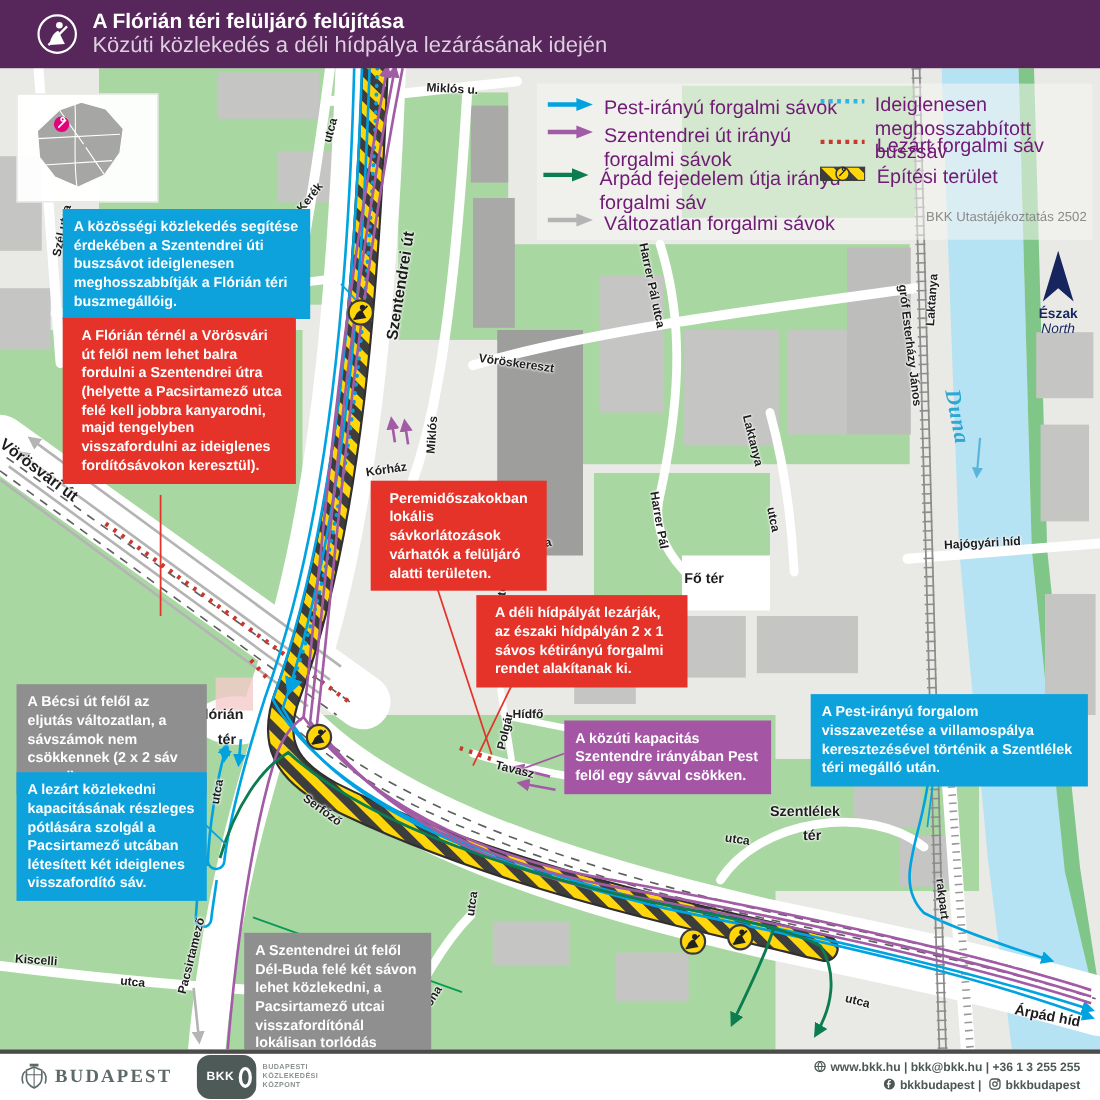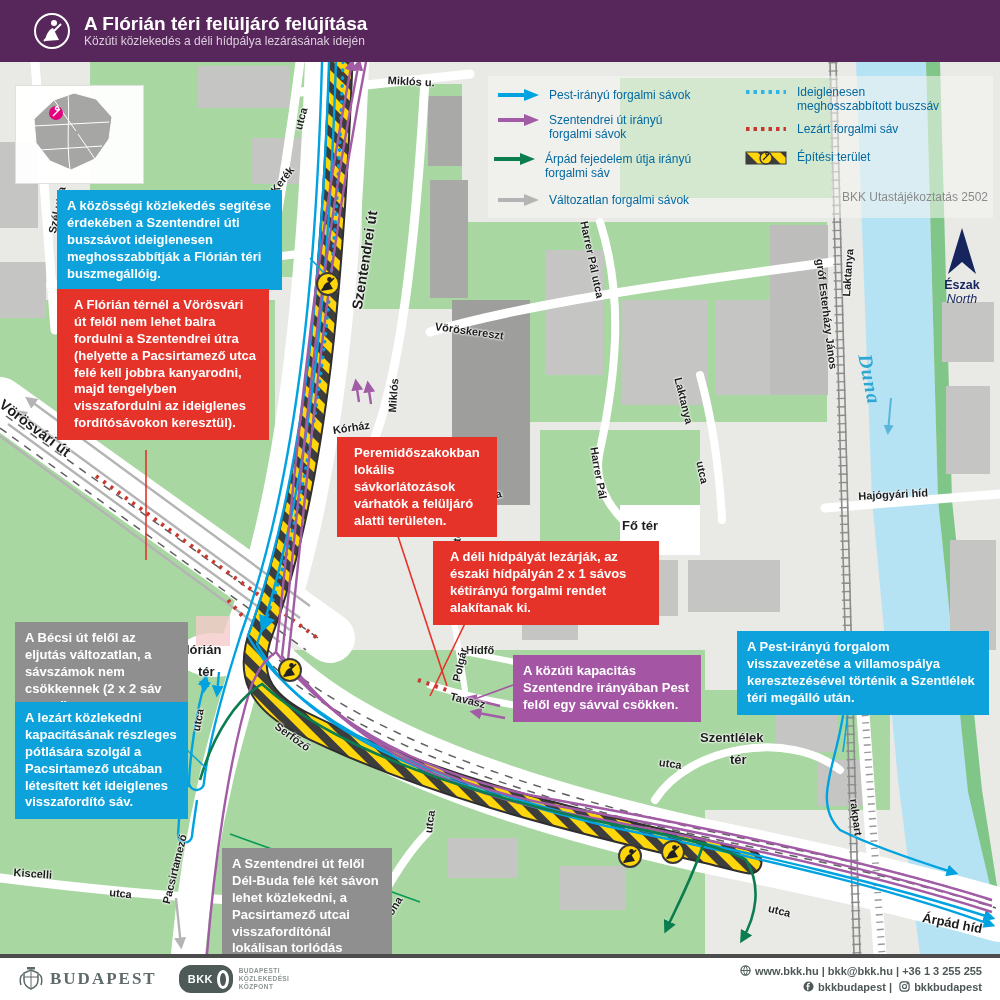--- a/index.html
+++ b/index.html
@@ -1,54 +1,54 @@
 <!DOCTYPE html>
 <html><head>
 <meta charset="utf-8">
 <style>
   html,body{margin:0;padding:0;background:#fff;}
   #page{position:relative;width:1000px;height:1000px;overflow:hidden;font-family:"Liberation Sans",sans-serif;background:#e9e9e6;}
   
   .hdr{position:absolute;left:0;top:0;width:1000px;height:62px;background:#57265a;display:flex;align-items:center;gap:12px;padding-left:32px;box-sizing:border-box;z-index:40;}
   .hdr-title{color:#fff;font-size:19px;font-weight:bold;line-height:1.15;}
-  .hdr-sub{color:#ddcfe0;font-size:12px;line-height:1.15;}
+  .hdr-sub{color:#ddcfe0;font-size:20px;line-height:1.15;}
   
   #mapsvg{position:absolute;left:0;top:0;z-index:1;}
   
   .lbl{position:absolute;font-size:11px;font-weight:bold;color:#1d1d1d;white-space:nowrap;transform-origin:0 0;z-index:10;
        text-shadow:0 0 2px #fff,0 0 2px #fff,0 0 3px #fff;}
   .lbl-lg{font-size:14.5px;}
   .lbl-md{font-size:13px;}
   .lbl-duna{font-family:"Liberation Serif",serif;font-style:italic;font-weight:bold;font-size:20px;color:#2ea7d3;letter-spacing:1px;text-shadow:none;}
   
   .co{position:absolute;color:#fff;font-size:13px;font-weight:bold;line-height:1.3;padding:8px 10px;box-sizing:border-box;z-index:20;}
   .co-blue{background:#0ea2dc;}
   .co-red{background:#e5332a;padding-left:17px;}
   .co-gray{background:#8f8f8f;}
   .co-purple{background:#a455a4;}
   .co-green{background:#0a9a55;}
   
   .legend-bg{position:absolute;left:488px;top:76px;width:505px;height:142px;background:rgba(245,245,243,.55);z-index:5;}
   .lg-item{position:absolute;display:flex;gap:9px;align-items:flex-start;z-index:12;}
-  .lg-lab{font-size:12px;color:#0369a1;line-height:1.2;}
+  .lg-lab{font-size:18px;color:#701a75;line-height:1.2;}
   .pre{white-space:pre-line;}
   .lg-credit{position:absolute;z-index:12;font-size:12px;color:#8a8a8a;text-align:right;}
   
   .inset{position:absolute;left:15px;top:85px;width:127px;height:97px;background:rgba(255,255,255,.96);border:1px solid #e0e0de;z-index:15;}
   .inset-lab{position:absolute;left:55px;top:14px;font-size:13px;font-weight:bold;color:#1a1a1a;z-index:16;}
   
   .cmp-hu{position:absolute;left:930px;top:278px;width:64px;text-align:center;font-size:12.5px;font-weight:bold;color:#16255e;z-index:12;}
   .cmp-en{position:absolute;left:930px;top:292px;width:64px;text-align:center;font-size:12.5px;font-style:italic;color:#16255e;z-index:12;}
   
   .ftr{position:absolute;left:0;top:954px;width:1000px;height:46px;background:#fff;border-top:4px solid #4c4c4c;box-sizing:border-box;display:flex;align-items:center;justify-content:space-between;padding:0 18px;z-index:40;}
   .ftr-left{display:flex;align-items:center;gap:22px;}
   .bud{display:flex;align-items:center;gap:6px;}
   .bud-name{font-family:"Liberation Serif",serif;font-size:17px;font-weight:bold;letter-spacing:2px;color:#5e6a6a;}
   .bkk{display:flex;align-items:center;gap:6px;}
-  .bkk-badge{width:54px;height:28px;background:#4e5a58;border-radius:12px;display:flex;align-items:center;padding:0 4px 0 9px;gap:4px;box-sizing:border-box;}
+  .bkk-badge{width:54px;height:40px;background:#4e5a58;border-radius:12px;display:flex;align-items:center;padding:0 4px 0 9px;gap:4px;box-sizing:border-box;}
   .bkk-txt{color:#fff;font-weight:bold;font-size:11px;letter-spacing:.5px;}
   .bkk-circ{width:13px;height:13px;border:3px solid #fff;border-radius:50%;background:#4e5a58;box-sizing:content-box;}
   .bkk-org{font-size:6.5px;font-weight:bold;color:#8b9392;line-height:1.25;letter-spacing:.4px;}
   .ftr-right{text-align:right;font-size:11px;font-weight:bold;color:#4d5857;line-height:1.5;}
   .ftr-right .ic{display:inline-block;vertical-align:-1px;margin-right:4px;}
 </style>
 </head>
 <body>
 
 <div id="page">
@@ -348,21 +348,21 @@
   <span class="lbl" style="left:110px;top:886px;transform:rotate(6deg)">utca</span>
   <span class="lbl" style="left:160px;top:902px;transform:rotate(-76deg)">Pacsirtamező</span>
   <span class="lbl lbl-lg" style="left:6px;top:396px;transform:rotate(37deg)">Vörösvári út</span>
   <span class="lbl" style="left:826px;top:258px;transform:rotate(83deg)">gróf Esterházy János</span>
   <span class="lbl" style="left:858px;top:490px;transform:rotate(-3deg)">Hajógyári híd</span>
   <span class="lbl lbl-duna" style="left:876px;top:352px;transform:rotate(79deg)">Duna</span>
 
   <div class="co co-blue" style="left:57px;top:190px;width:225px">A közösségi közlekedés segítése érdekében a Szentendrei úti buszsávot ideiglenesen meghosszabbítják a Flórián téri buszmegállóig.</div>
   <div class="co co-red" style="left:57px;top:289px;width:212px">A Flórián térnél a Vörösvári út felől nem lehet balra fordulni a Szentendrei útra (helyette a Pacsirtamező utca felé kell jobbra kanyarodni, majd tengelyben visszafordulni az ideiglenes fordítósávokon keresztül).</div>
   <div class="co co-red" style="left:337px;top:437px;width:160px">Peremidőszakokban lokális sávkorlátozások várhatók a felüljáró alatti területen.</div>
-  <div class="co co-red" style="left:433px;top:541px;width:226px">A déli hídpályát lezárják, az északi hídpályán 2 x 1 sávos kétirányú forgalmi rendet alakítanak ki.</div>
+  <div class="co co-red" style="left:433px;top:541px;width:192px">A déli hídpályát lezárják, az északi hídpályán 2 x 1 sávos kétirányú forgalmi rendet alakítanak ki.</div>
   <div class="co co-gray" style="left:15px;top:622px;width:173px">A Bécsi út felől az eljutás változatlan, a sávszámok nem csökkennek (2 x 2 sáv marad).</div>
   <div class="co co-blue" style="left:15px;top:702px;width:173px">A lezárt közlekedni kapacitásának részleges pótlására szolgál a Pacsirtamező utcában létesített két ideiglenes visszafordító sáv.</div>
   <div class="co co-purple" style="left:513px;top:655px;width:188px">A közúti kapacitás Szentendre irányában Pest felől egy sávval csökken.</div>
   <div class="co co-blue" style="left:737px;top:631px;width:252px">A Pest-irányú forgalom visszavezetése a villamospálya keresztezésével történik a Szentlélek téri megálló után.</div>
   <div class="co co-gray" style="left:222px;top:848px;width:170px">A Szentendrei út felől Dél-Buda felé két sávon lehet közlekedni, a Pacsirtamező utcai visszafordítónál lokálisan torlódás alakulhat ki.</div>
 
   <div class="ftr">
     <div class="ftr-left">
       <div class="bud">
         <svg width="26" height="26" viewBox="0 0 26 26">

